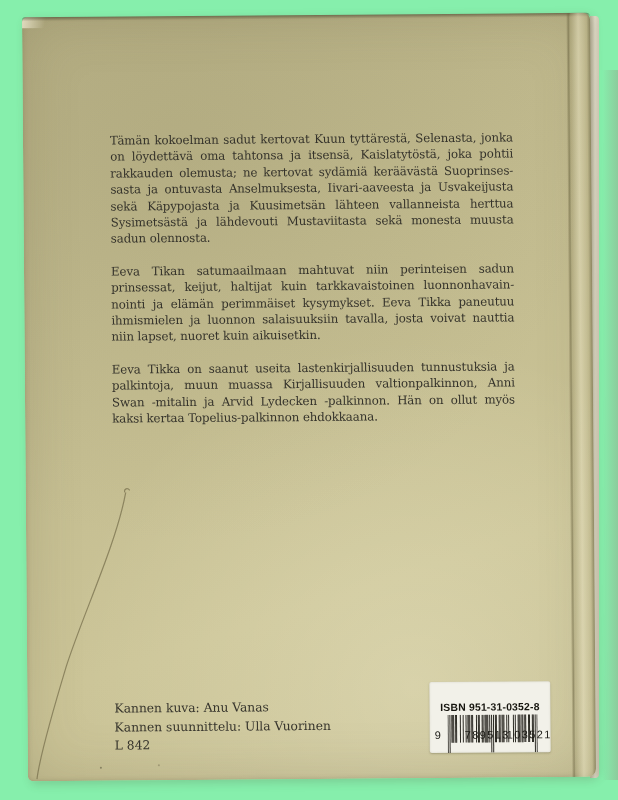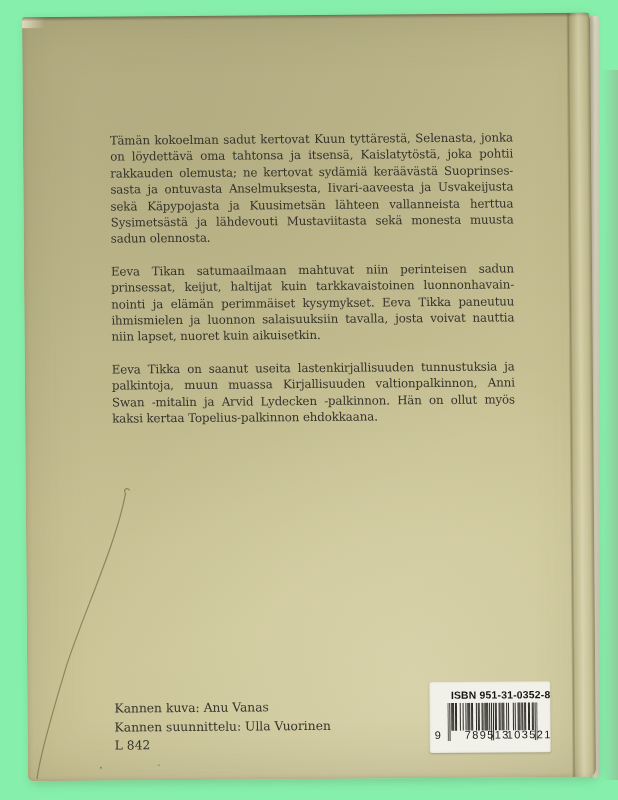--- a/index.html
+++ b/index.html
@@ -78,21 +78,21 @@
   }
   .credit-line { font-size:12.3px; line-height:18.5px; white-space:nowrap; }
 
   
   .barcode-label {
     position:absolute; left:402px; top:668px; width:121px; height:71px;
     background:#f2f1e9; border-radius:2px;
     box-shadow:0 1px 2px rgba(90,85,55,0.35), inset 0 0 2px rgba(120,115,85,0.25);
   }
   .isbn-line {
-    margin-top:8px; text-align:right;
+    margin-top:20px; text-align:center;
     font:700 10.4px/12px "Liberation Sans", sans-serif;
     letter-spacing:0.2px; color:#16150f; white-space:nowrap;
   }
   .ean-svg { display:block; margin:1px 0 0 18px; width:90px; height:38px; fill:#23211b; }
   .ean-digits {
     position:absolute; left:2px; top:47px; right:2px; display:flex;
     font:11px/12px "Liberation Sans", sans-serif; color:#191813;
   }
   .ean-digits .d9    { width:15px; text-align:left; padding-left:3px; }
   .ean-digits .dleft { width:36px; letter-spacing:1.4px; margin-left:19px; }

